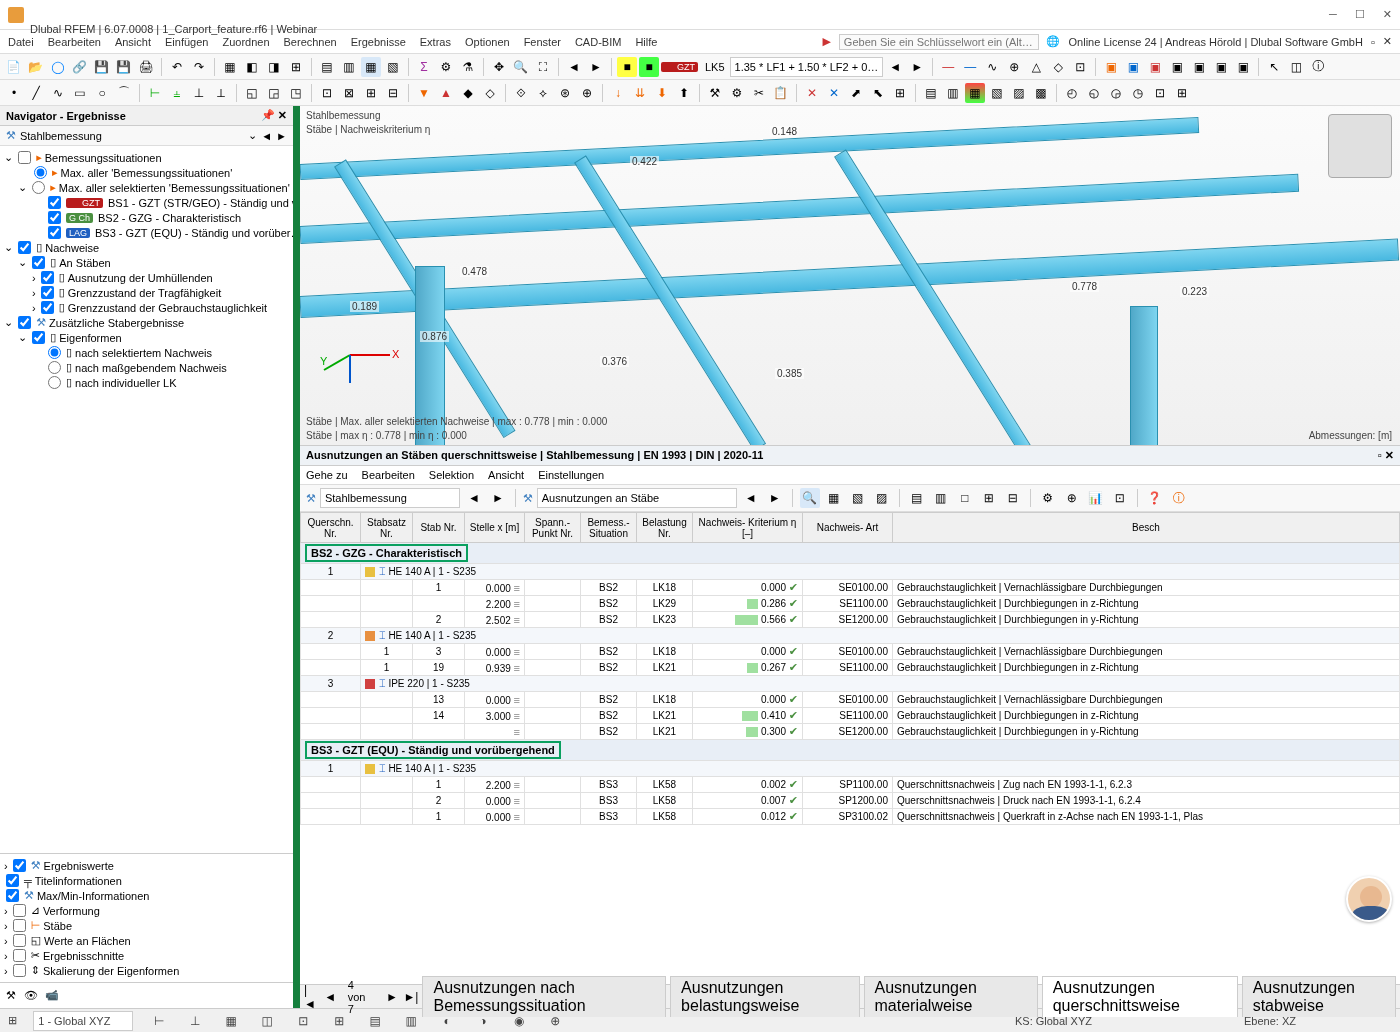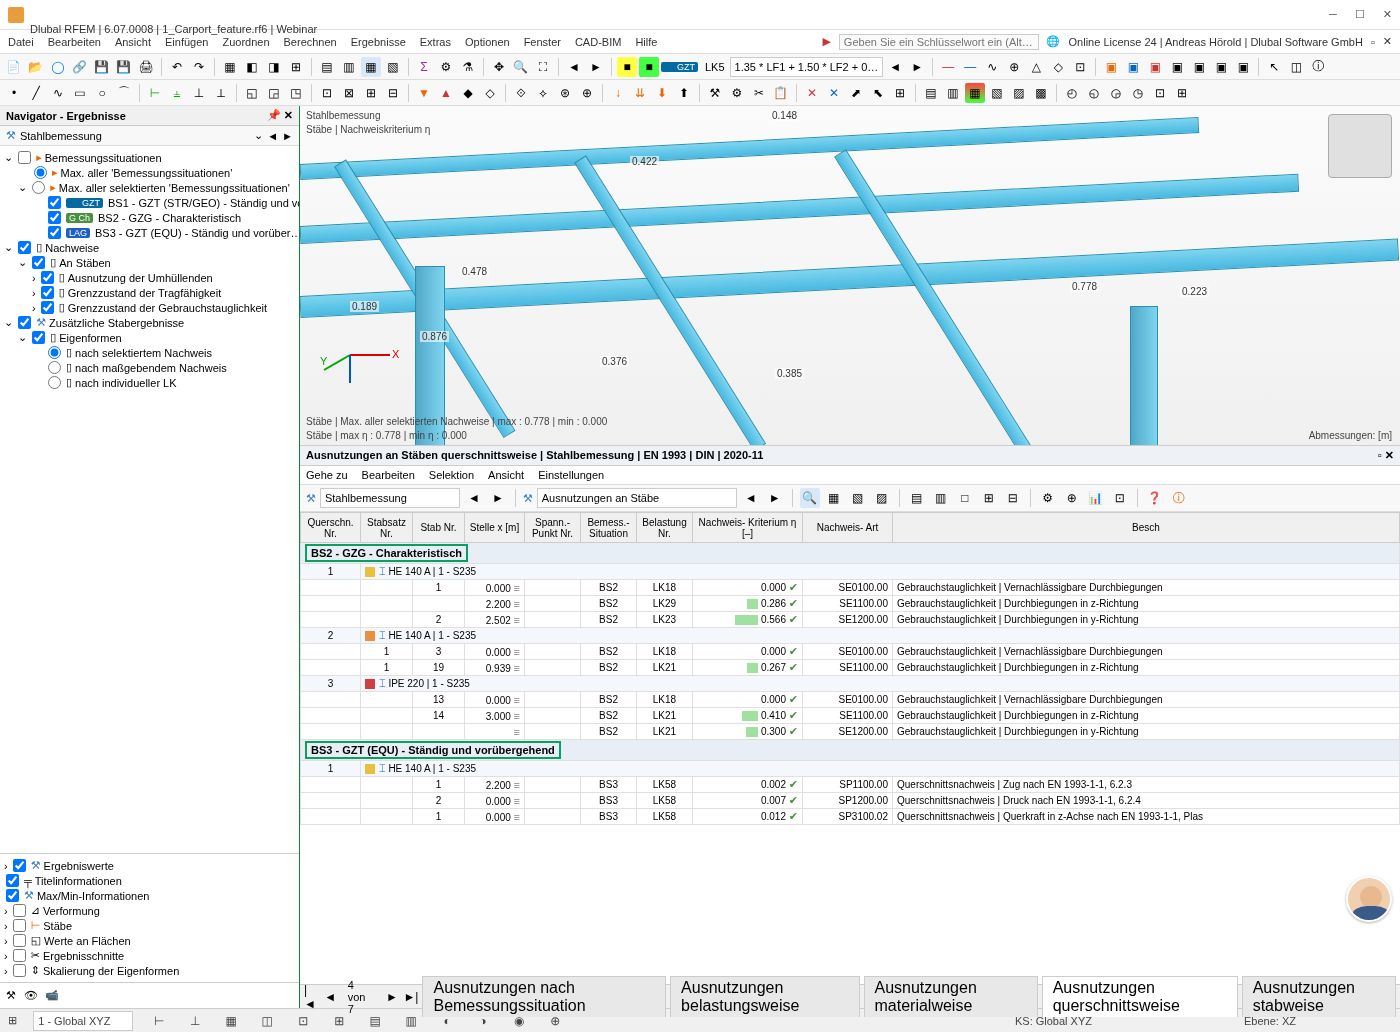--- a/index.html
+++ b/index.html
@@ -9,29 +9,29 @@
 .titlebar .title { flex: 1; color: #333; margin-top: 28px; }
 .titlebar .winbtns { display: flex; gap: 18px; color: #555; font-size: 14px; }
 .menubar { height: 24px; background: #fff; display: flex; align-items: center; padding: 0 8px; gap: 14px; border-bottom: 1px solid #ddd; color: #333; }
 .menubar .right { margin-left: auto; display: flex; align-items: center; gap: 8px; }
 .searchbox { border: 1px solid #ccc; padding: 1px 4px; width: 200px; color: #999; background: #fafafa; }
 .toolbar { height: 26px; background: #f8f8f8; display: flex; align-items: center; padding: 0 4px; gap: 2px; border-bottom: 1px solid #ddd; }
 .tbtn { width: 20px; height: 20px; display: inline-flex; align-items: center; justify-content: center; border-radius: 2px; font-size: 12px; }
 .sep { width: 1px; height: 18px; background: #ccc; margin: 0 3px; }
 .combo { border: 1px solid #ccc; background: #fff; padding: 1px 4px; height: 20px; display: inline-flex; align-items: center; min-width: 120px; }
 .main { display: flex; height: calc(100% - 30px - 24px - 26px - 26px - 24px); }
-.navigator { width: 300px; background: #fff; border-right: 1px solid #15803d; display: flex; flex-direction: column; }
+.navigator { width: 300px; background: #fff; border-right: 7px solid #15803d; display: flex; flex-direction: column; }
 .nav-head { background: #f0f0f0; padding: 3px 6px; border-bottom: 1px solid #ccc; display: flex; justify-content: space-between; align-items: center; font-weight: bold; }
 .nav-sub { background: #f8f8f8; padding: 3px 6px; border-bottom: 1px solid #ddd; display: flex; align-items: center; gap: 4px; }
 .tree { flex: 1; overflow: auto; padding: 4px; }
 .tree-item { display: flex; align-items: center; gap: 3px; padding: 1px 0; white-space: nowrap; }
 .tree-item input[type=checkbox], .tree-item input[type=radio] { margin: 0 2px; }
 .indent1 { padding-left: 14px; } .indent2 { padding-left: 28px; } .indent3 { padding-left: 42px; }
 .badge { display: inline-block; padding: 0 3px; font-size: 9px; color: #fff; border-radius: 2px; margin-right: 2px; }
-.badge-gzt { background: #0369a1; padding-left: 16px; } .badge-gch { background: #4a9040; } .badge-lag { background: #2060c0; }
+.badge-gzt { background: #b91c1c; padding-left: 16px; } .badge-gch { background: #4a9040; } .badge-lag { background: #2060c0; }
 .nav-bottom { border-top: 1px solid #ccc; padding: 4px; }
 .nav-bottom .tree-item { padding: 1px 0; }
 .nav-footer { border-top: 1px solid #ccc; height: 26px; display:flex; align-items:center; padding:0 6px; gap:8px; }
 .viewport { flex:1; display:flex; flex-direction:column; }
 .view3d { position: relative; background: linear-gradient(#fbfbfb,#f0f0f0); border-bottom: 1px solid #ccc; height: 340px; overflow: hidden; }
 .view3d .label { position:absolute; font-size: 10px; color:#444; }
 .beam { position:absolute; background: linear-gradient(#7ed5f0,#48b8e0); border:1px solid #2a90b0; transform-origin: left center; }
 .column { position:absolute; background: linear-gradient(90deg,#50a8c8,#7ed5f0); border:1px solid #2a90b0; }
 .coordbox { position:absolute; right:8px; top:8px; width:64px; height:64px; background:#e0e0e0; border:1px solid #aaa; border-radius:4px; }
 .coordaxis { position:absolute; left:20px; bottom:60px; }
@@ -384,21 +384,21 @@
 
       <div class="beam" style="left:0;top:58px;width:900px;height:16px;transform:rotate(-3deg)"></div>
       <div class="beam" style="left:0;top:120px;width:1000px;height:18px;transform:rotate(-3deg)"></div>
       <div class="beam" style="left:0;top:190px;width:1100px;height:22px;transform:rotate(-3deg)"></div>
       <div class="beam" style="left:40px;top:50px;width:320px;height:14px;transform:rotate(58deg)"></div>
       <div class="beam" style="left:280px;top:46px;width:340px;height:14px;transform:rotate(58deg)"></div>
       <div class="beam" style="left:540px;top:40px;width:360px;height:14px;transform:rotate(58deg)"></div>
       <div class="column" style="left:115px;top:160px;width:30px;height:180px"></div>
       <div class="column" style="left:830px;top:200px;width:28px;height:150px"></div>
 
-      <div class="num" style="left:470px;top:4px">0.148</div>
+      <div class="num" style="left:470px;top:20px">0.148</div>
       <div class="num" style="left:330px;top:50px">0.422</div>
       <div class="num" style="left:770px;top:175px">0.778</div>
       <div class="num" style="left:880px;top:180px">0.223</div>
       <div class="num" style="left:50px;top:195px">0.189</div>
       <div class="num" style="left:120px;top:225px">0.876</div>
       <div class="num" style="left:300px;top:250px">0.376</div>
       <div class="num" style="left:475px;top:262px">0.385</div>
       <div class="num" style="left:160px;top:160px">0.478</div>
       <div class="coordbox"></div>
       <svg class="coordaxis" width="80" height="70">

